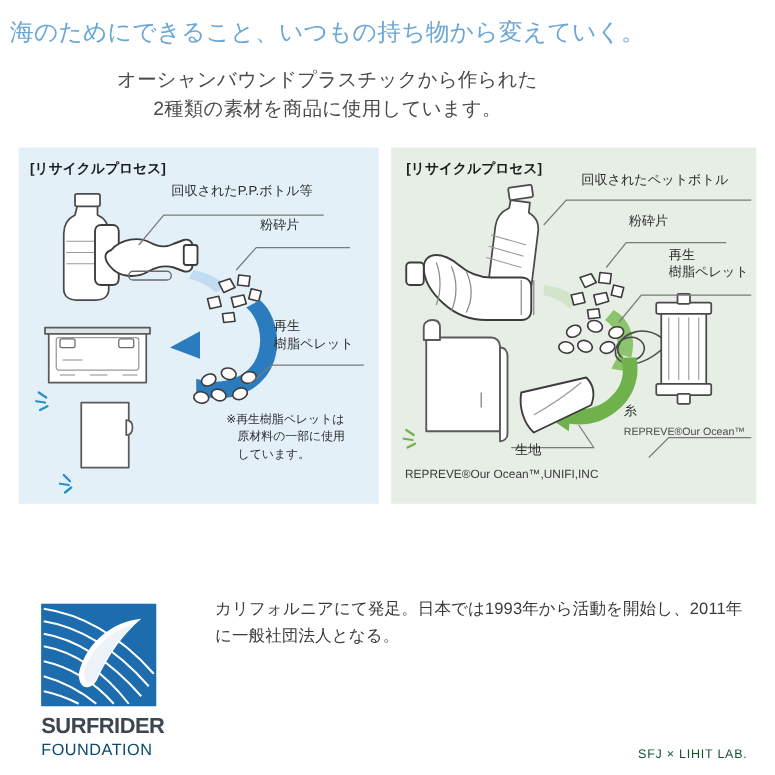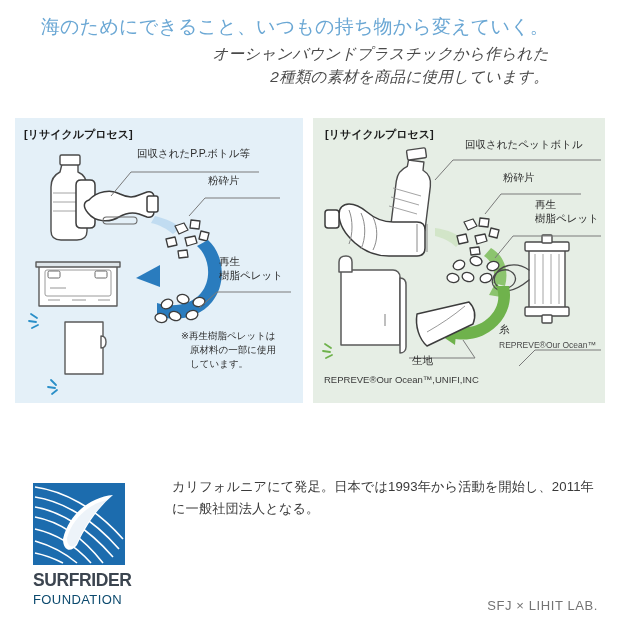--- a/index.html
+++ b/index.html
@@ -5,28 +5,28 @@
   html,body{margin:0;padding:0;}
   body{
     width:620px;height:620px;overflow:hidden;background:#ffffff;
     font-family:"Liberation Sans","DejaVu Sans",sans-serif;
     color:#3a3a3a;
     -webkit-font-smoothing:antialiased;
   }
   #page{position:relative;width:620px;height:620px;}
 
   
-  .header{position:absolute;left:0;top:14px;width:524px;text-align:right;padding-left:25px;}
+  .header{position:absolute;left:0;top:14px;width:524px;text-align:center;}
   .headline{
     font-size:19px;line-height:26px;color:#6aa7d4;letter-spacing:0.2px;
     font-weight:400;white-space:nowrap;
   }
   .sub{
-    margin-top:2px;font-size:15.5px;line-height:23px;color:#4a4a4a;
-    letter-spacing:0.2px;font-weight:400;font-style:italic;
+    margin-top:13px;font-size:15.5px;line-height:23px;color:#4a4a4a;
+    letter-spacing:0.2px;font-weight:400;
   }
 
   
   .panel{position:absolute;top:118px;height:285px;overflow:hidden;}
   .panel-left{left:15px;width:288px;background:#e4f0f8;}
   .panel-right{left:313px;width:292px;background:#e6eee5;}
 
   .panel-title{
     position:absolute;font-size:11px;font-weight:700;color:#1c1c1c;
     letter-spacing:0px;white-space:nowrap;
@@ -51,21 +51,21 @@
   }
   .logo-word2{
     margin-top:1px;text-align:right;font-size:13px;font-weight:400;
     color:#0c4a6e;letter-spacing:0.4px;
   }
   .body-text{
     position:absolute;left:172px;top:14px;width:424px;
     font-size:13.2px;line-height:21.5px;color:#3a3a3a;letter-spacing:0.1px;
   }
   .footer{
-    position:absolute;right:22px;top:136px;font-size:13px;color:#737373;
+    position:absolute;right:22px;top:136px;font-size:10px;color:#14532d;
     letter-spacing:0.6px;
   }
 </style>
 </head>
 <body>
 
 <div id="page">
 
   <div class="header">
     <div class="headline">海のためにできること、いつもの持ち物から変えていく。</div>

